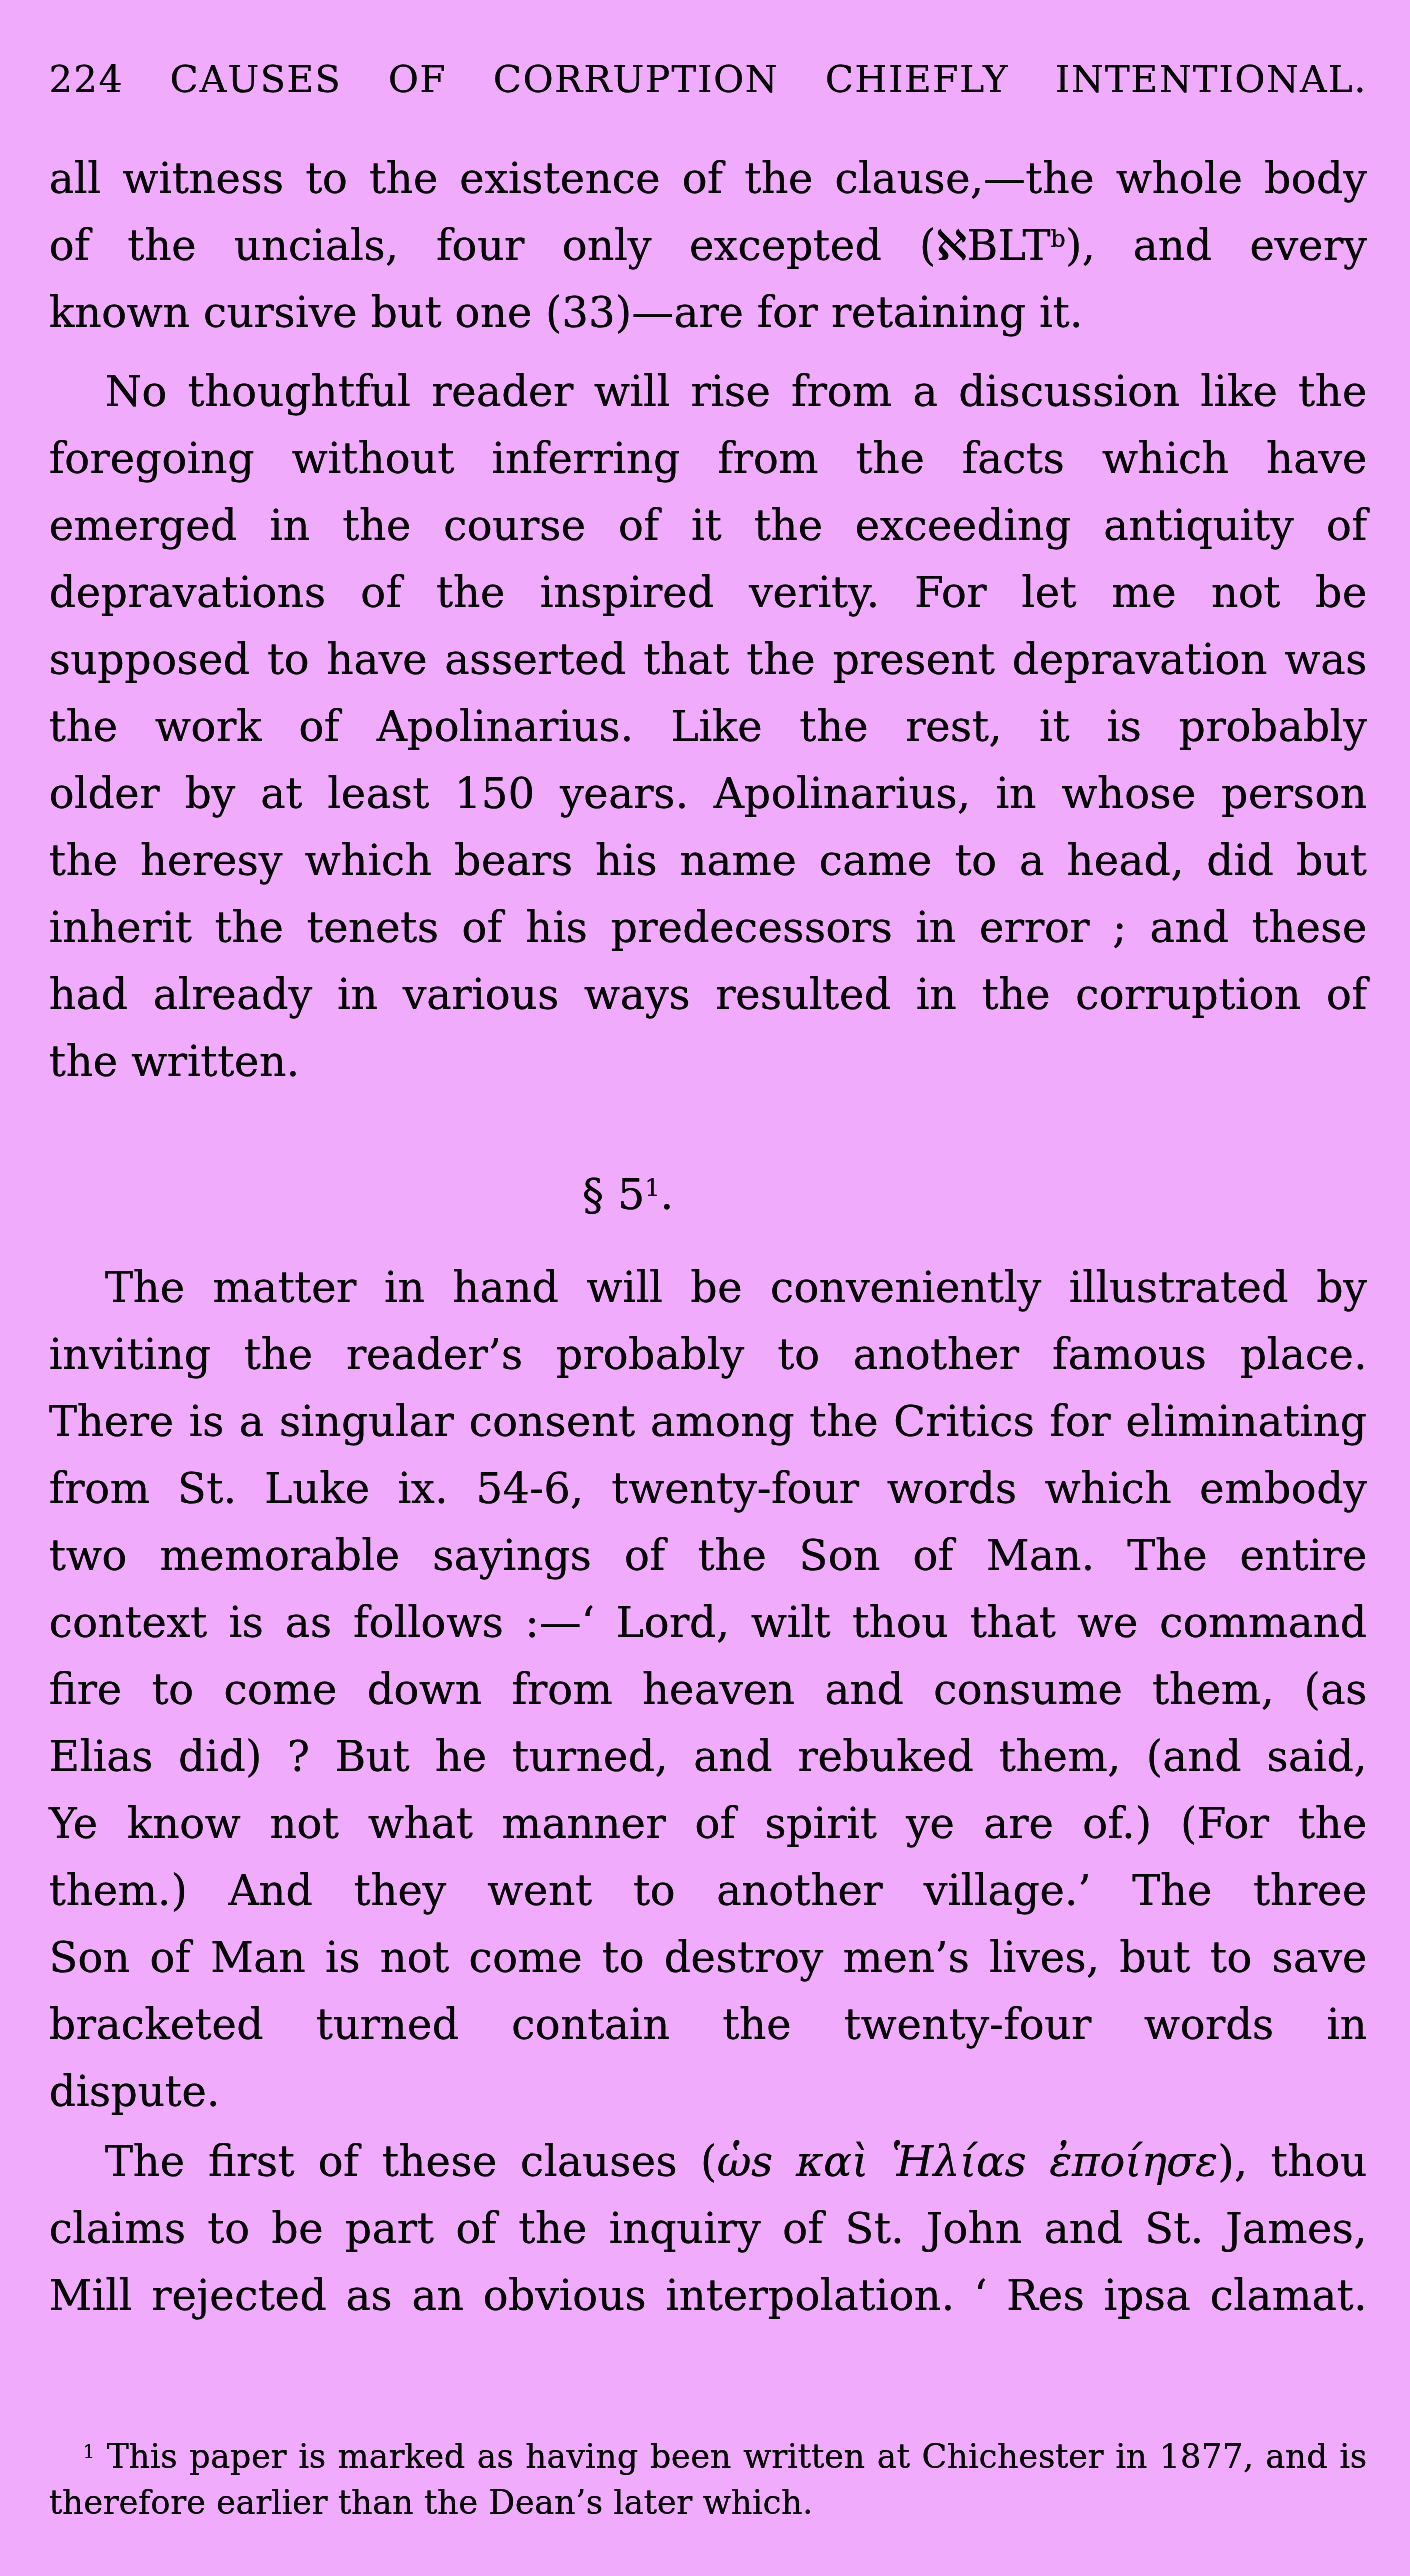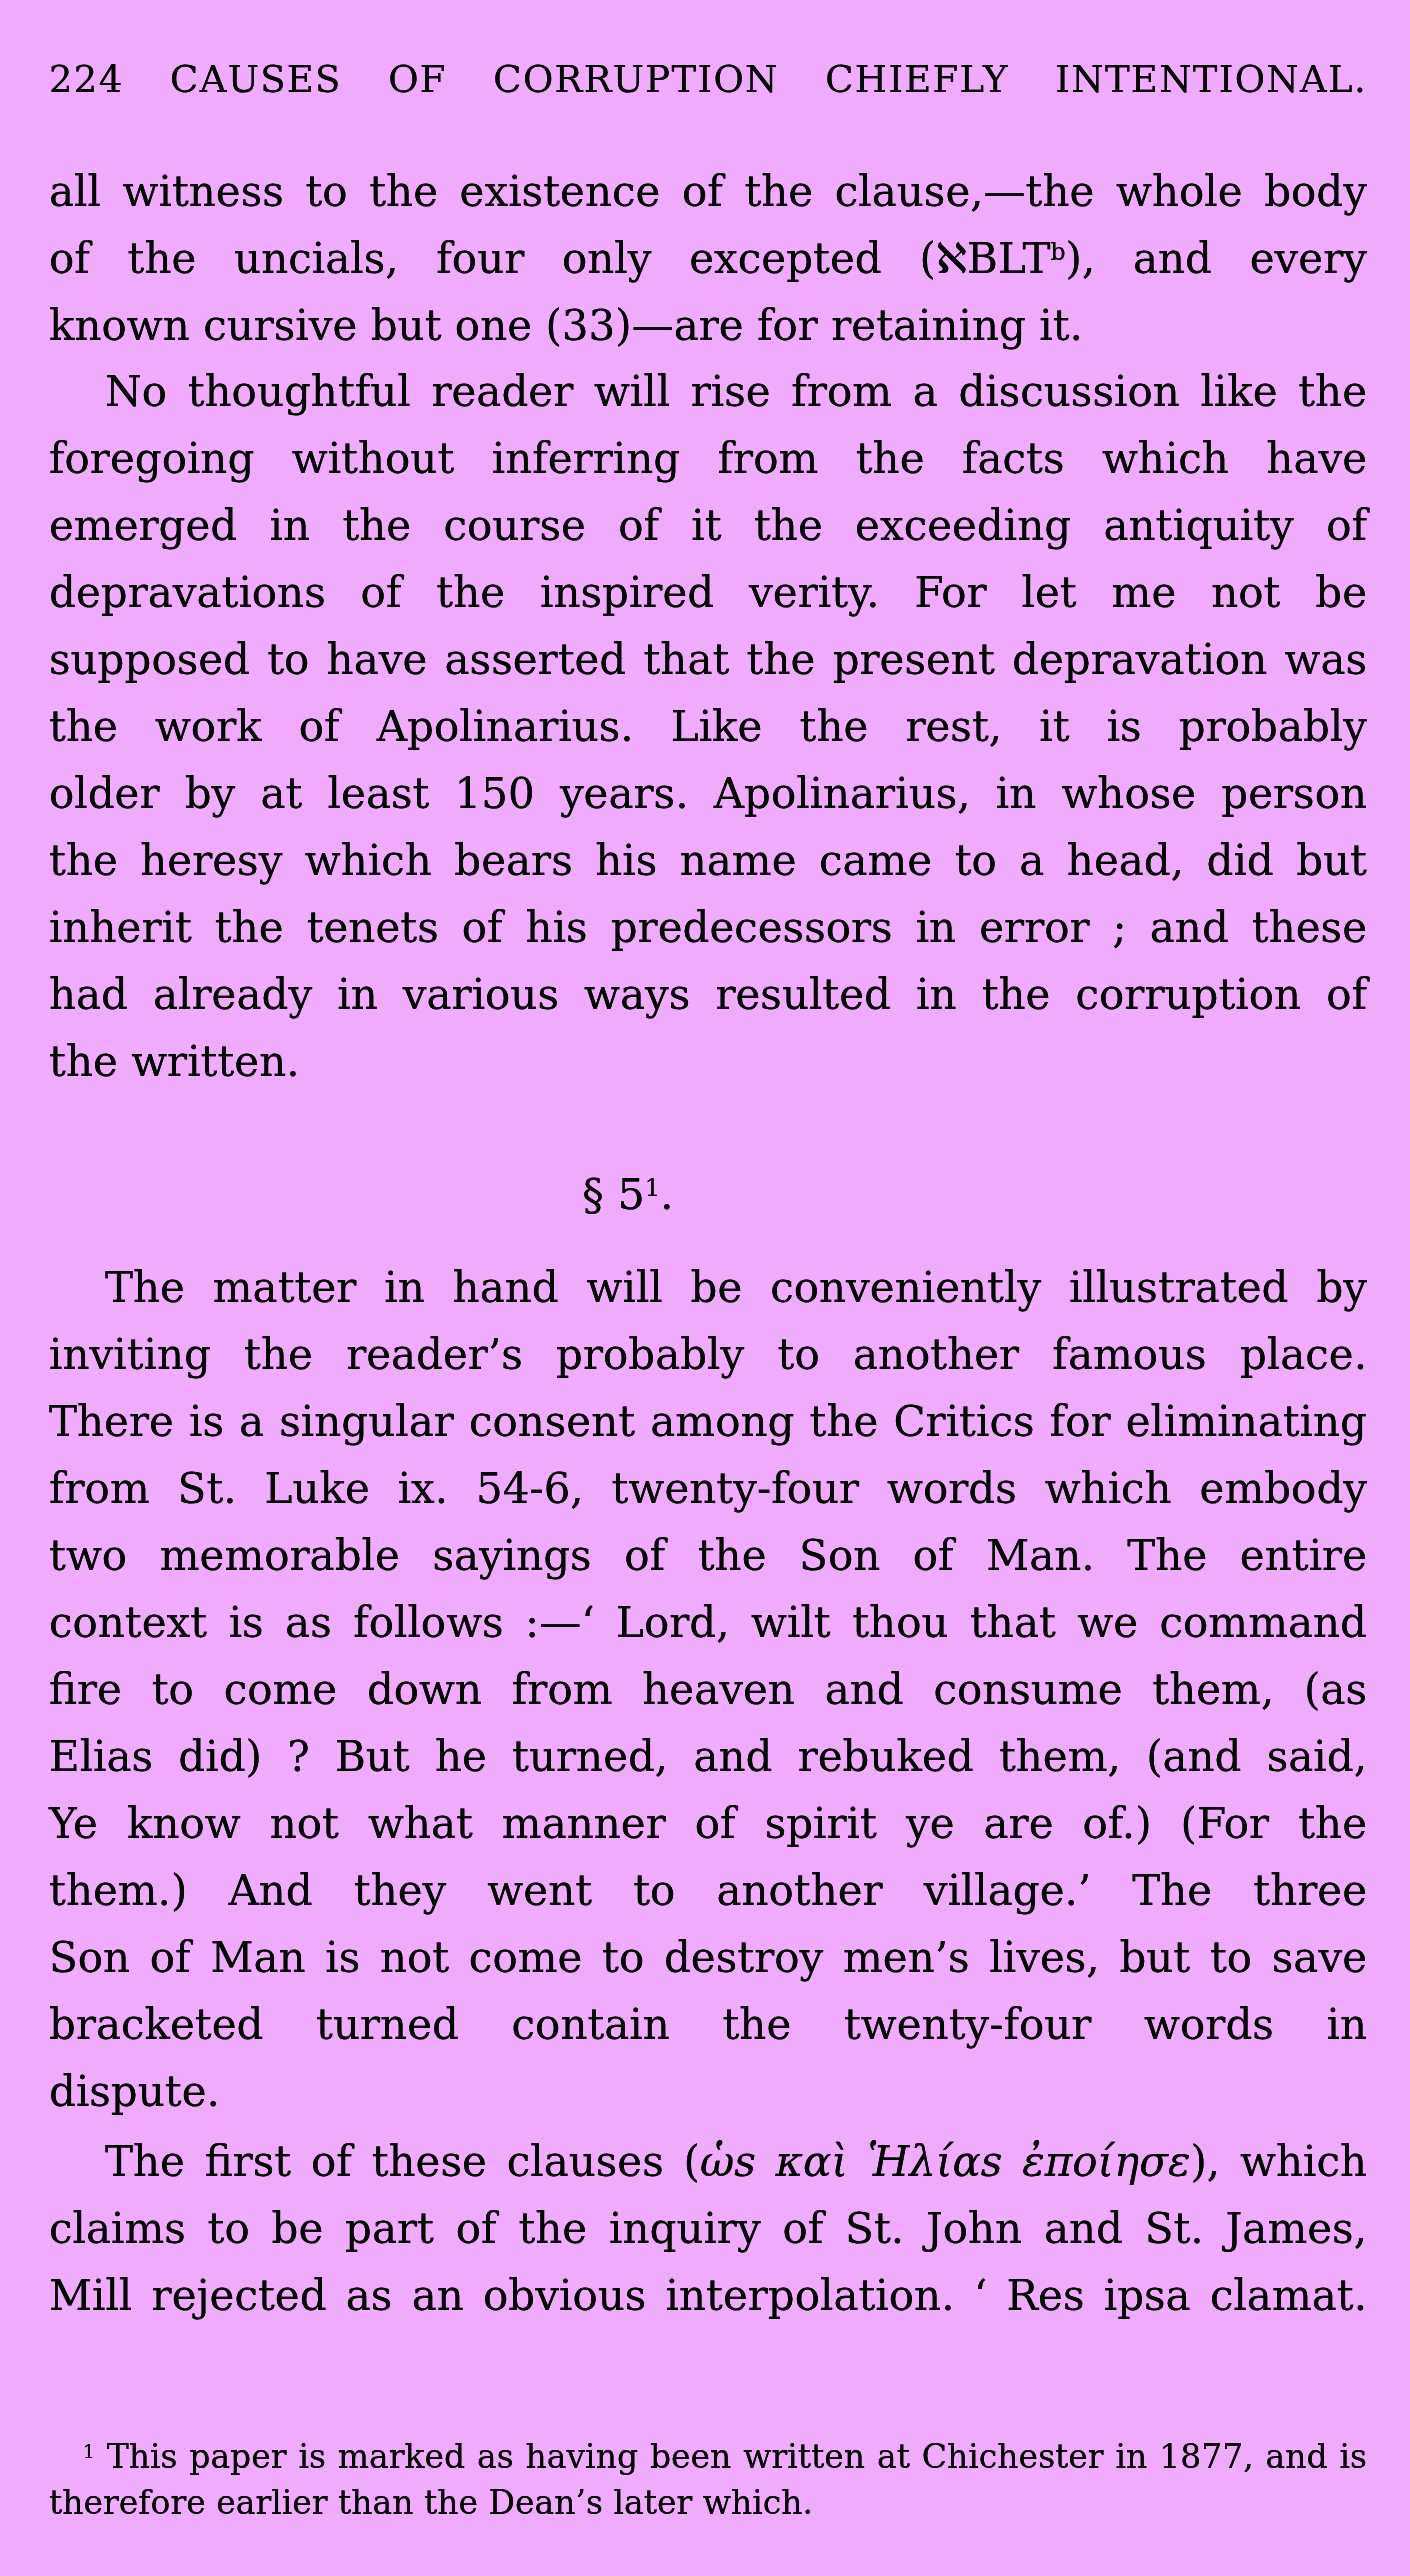--- a/index.html
+++ b/index.html
@@ -72,21 +72,21 @@
 </head>
 <body>
 
 <div id="page">
 
   <div class="block header-line" style="top: 45px;">
     <span>224</span>
     <span>CAUSES OF CORRUPTION CHIEFLY INTENTIONAL.</span>
   </div>
 
-  <div class="block" style="top: 158px;">
+  <div class="block" style="top: 145px;">
     <div class="line">all witness to the existence of the clause,—the whole body</div>
     <div class="line"><span>of the uncials, four only excepted (ℵBLT</span><span class="sup">b</span><span>), and every</span></div>
     <div class="line last">known cursive but one (33)—are for retaining it.</div>
   </div>
 
   <div class="block" style="top: 358px;">
     <div class="line indent">No thoughtful reader will rise from a discussion like the</div>
     <div class="line">foregoing without inferring from the facts which have</div>
     <div class="line">emerged in the course of it the exceeding antiquity of</div>
     <div class="line">depravations of the inspired verity. For let me not be</div>
@@ -113,21 +113,21 @@
     <div class="line">fire to come down from heaven and consume them, (as</div>
     <div class="line">Elias did) ? But he turned, and rebuked them, (and said,</div>
     <div class="line">Ye know not what manner of spirit ye are of.) (For the</div>
     <div class="line">them.) And they went to another village.’ The three</div>
     <div class="line">Son of Man is not come to destroy men’s lives, but to save</div>
     <div class="line">bracketed turned contain the twenty-four words in</div>
     <div class="line last">dispute.</div>
   </div>
 
   <div class="block" style="top: 2128px;">
-    <div class="line indent"><span>The first of these clauses (</span><span class="greek">ὡs καὶ Ἡλίαs ἐποίησε</span><span>), which</span></div>
+    <div class="line indent"><span>The first of these clauses (</span><span class="greek">ὡs καὶ Ἡλίαs ἐποίησε</span><span>), thou</span></div>
     <div class="line">claims to be part of the inquiry of St. John and St. James,</div>
     <div class="line">Mill rejected as an obvious interpolation. ‘ Res ipsa clamat.</div>
   </div>
 
   <div class="block footnote" style="top: 2406px; margin-top: 28px;">
     <div class="fline findent"><span class="sup">1</span> <span>This paper is marked as having been written at Chichester in 1877, and is</span></div>
     <div class="fline last">therefore earlier than the Dean’s later which.</div>
   </div>
 
 </div>

